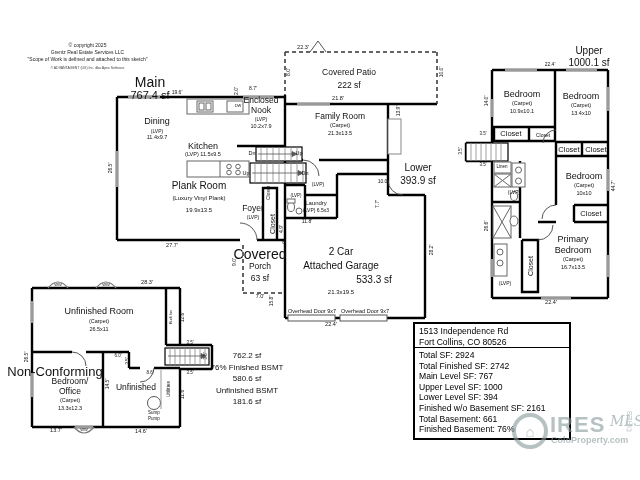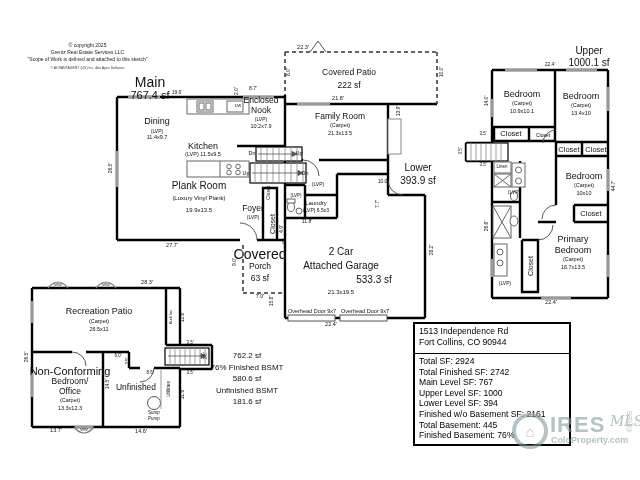--- a/index.html
+++ b/index.html
@@ -8,21 +8,21 @@
   svg{position:absolute;left:0;top:0;}
   .lbl{position:absolute;white-space:nowrap;transform:translate(-50%,-50%);
        line-height:1;color:#111;}
   .copyright{position:absolute;left:15px;top:42px;width:145px;text-align:center;
              font-size:5px;line-height:7px;color:#222;}
   .copyright .tiny{font-size:3.5px;margin-top:2px;color:#444;}
   .bsmt{position:absolute;left:191px;top:350px;width:112px;text-align:center;
         font-size:8px;line-height:11.5px;color:#111;}
   .infobox{position:absolute;left:413px;top:322px;width:154px;border:2.5px solid #000;
            background:#fff;font-size:8.6px;}
-  .infobox .addr{padding:2px 4px 6px;border-bottom:1.5px solid #000;line-height:10.5px;}
+  .infobox .addr{padding:2px 4px 0;border-bottom:1.5px solid #000;line-height:10.5px;}
   .infobox .stats{padding:2px 4px 3px;line-height:10.6px;}
   .watermark{position:absolute;left:498px;top:404px;width:142px;height:64px;
              opacity:.6;color:#86989a;pointer-events:none;}
   .wm-circle{position:absolute;left:14px;top:9px;width:28px;height:28px;
              border:4px solid #86989a;border-radius:50%;display:flex;
              align-items:center;justify-content:center;font-size:15px;font-weight:bold;}
   .wm-ires{position:absolute;left:52px;top:8px;font-size:22px;font-weight:bold;letter-spacing:1px;}
   .wm-mls{position:absolute;left:112px;top:9px;font-size:14px;font-style:italic;
           font-family:"DejaVu Serif",serif;}
   .wm-site{position:absolute;left:53px;top:31px;font-size:9px;font-weight:bold;}
@@ -239,24 +239,24 @@
       <div class="lbl" style="left: 514px; top: 192px; font-size: 5px;">(LVP)</div>
       <div class="lbl" style="left: 505px; top: 283px; font-size: 5px;">(LVP)</div>
       <div class="lbl" style="left: 550px; top: 64px; font-size: 5px;">22.4'</div>
       <div class="lbl" style="left: 486px; top: 101px; font-size: 5px; transform: translate(-50%, -50%) rotate(-90deg);">14.0'</div>
       <div class="lbl" style="left: 483px; top: 134px; font-size: 4.5px;">3.5'</div>
       <div class="lbl" style="left: 461px; top: 151px; font-size: 4.5px; transform: translate(-50%, -50%) rotate(-90deg);">3.5'</div>
       <div class="lbl" style="left: 483px; top: 165px; font-size: 4.5px;">3.5'</div>
       <div class="lbl" style="left: 486px; top: 226px; font-size: 5px; transform: translate(-50%, -50%) rotate(-90deg);">26.6'</div>
       <div class="lbl" style="left: 613px; top: 186px; font-size: 5px; transform: translate(-50%, -50%) rotate(-90deg);">44.7'</div>
       <div class="lbl" style="left: 551px; top: 303px; font-size: 5.5px;">22.4'</div>
-      <div class="lbl" style="left: 99px; top: 311px; font-size: 9px;">Recreation Patio</div>
+      <div class="lbl" style="left: 99px; top: 311px; font-size: 9px;">Unfinished Room</div>
       <div class="lbl" style="left: 99px; top: 322px; font-size: 5.5px;">(Carpet)</div>
       <div class="lbl" style="left: 99px; top: 330px; font-size: 5.5px;">26.5x11</div>
-      <div class="lbl" style="left: 70px; top: 371px; font-size: 11px;">Non-Conforming</div>
+      <div class="lbl" style="left: 55px; top: 371px; font-size: 13px;">Non-Conforming</div>
       <div class="lbl" style="left: 70px; top: 381px; font-size: 8.5px;">Bedroom/</div>
       <div class="lbl" style="left: 70px; top: 391px; font-size: 8.5px;">Office</div>
       <div class="lbl" style="left: 70px; top: 401px; font-size: 5.5px;">(Carpet)</div>
       <div class="lbl" style="left: 70px; top: 409px; font-size: 5.5px;">13.3x12.3</div>
       <div class="lbl" style="left: 136px; top: 387px; font-size: 8.5px;">Unfinished</div>
       <div class="lbl" style="left: 168px; top: 389px; font-size: 5px; transform: translate(-50%, -50%) rotate(-90deg);">Utilities</div>
       <div class="lbl" style="left: 171px; top: 317px; font-size: 4px; transform: translate(-50%, -50%) rotate(-90deg);">Built Ins</div>
       <div class="lbl" style="left: 154px; top: 413px; font-size: 4.5px;">Sump</div>
       <div class="lbl" style="left: 154px; top: 419px; font-size: 4.5px;">Pump</div>
       <div class="lbl" style="left: 58px; top: 285px; font-size: 4px;">WW</div>
@@ -288,30 +288,30 @@
     <div>762.2 sf</div>
     <div>76% Finished BSMT</div>
     <div>580.6 sf</div>
     <div>Unfinished BSMT</div>
     <div>181.6 sf</div>
   </div>
 
   <div class="infobox">
     <div class="addr">
       <div>1513 Independence Rd</div>
-      <div>Fort Collins, CO 90944</div>
+      <div>Fort Collins, CO 80526</div>
     </div>
     <div class="stats" id="stat-rows">
         <div>Total SF: 2924</div>
         <div>Total Finished SF: 2742</div>
         <div>Main Level SF: 767</div>
         <div>Upper Level SF: 1000</div>
         <div>Lower Level SF: 394</div>
         <div>Finished w/o Basement SF: 2161</div>
-        <div>Total Basement: 445</div>
+        <div>Total Basement: 661</div>
         <div>Finished Basement: 76%</div>
       </div>
   </div>
 
   <div class="watermark">
     <div class="wm-circle">
       <span>⌂</span>
     </div>
     <div class="wm-ires">IRES</div>
     <div class="wm-mls">MLS</div>

